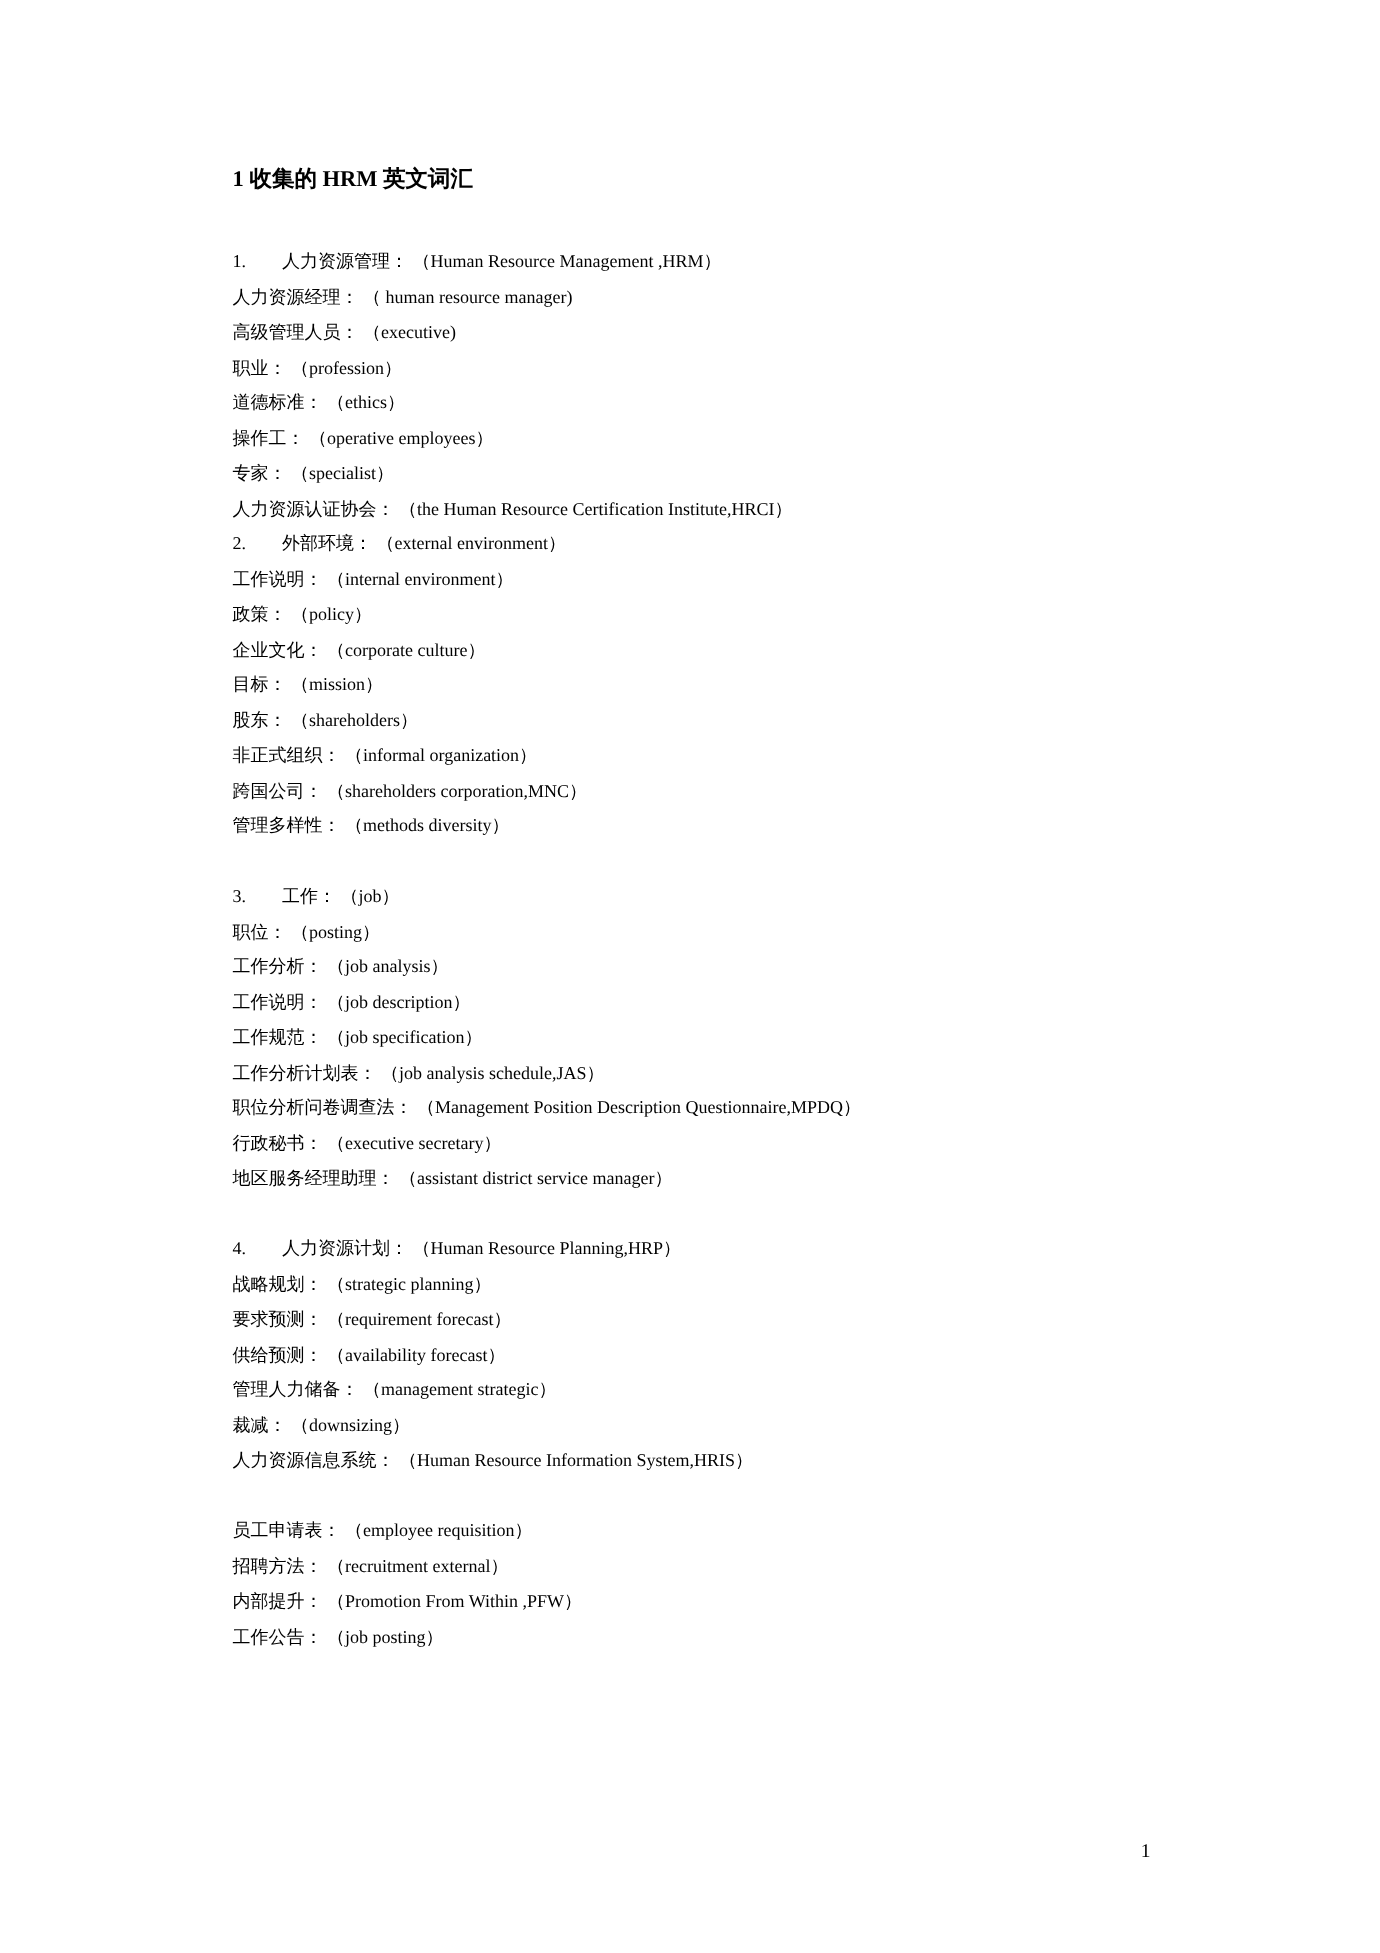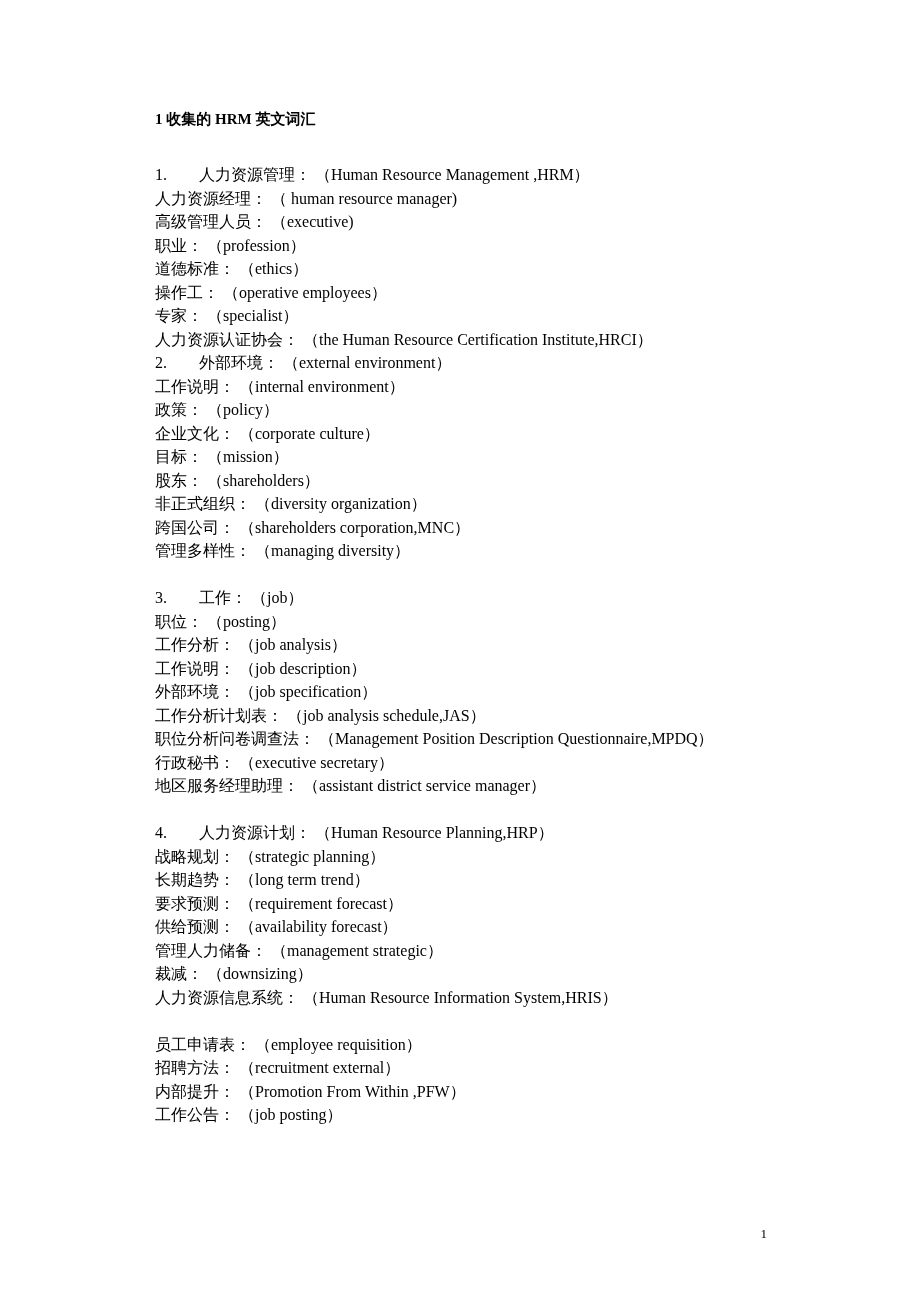--- a/index.html
+++ b/index.html
@@ -16,21 +16,21 @@
       box-sizing: border-box;
       position: relative;
       background: #fff;
     }
     .title {
       font-size: 15px;
       font-weight: bold;
       margin-bottom: 34px;
     }
     .line {
-      font-size: 16px;
+      font-size: 12px;
       line-height: 23.5px;
       white-space: pre-wrap;
     }
     .blank { height: 23.5px; }
     .page-num {
       position: absolute;
       bottom: 60px;
       right: 153px;
       font-size: 13px;
     }
@@ -48,37 +48,36 @@
       <div class="line">道德标准： （ethics）</div>
       <div class="line">操作工： （operative employees）</div>
       <div class="line">专家： （specialist）</div>
       <div class="line">人力资源认证协会： （the Human Resource Certification Institute,HRCI）</div>
       <div class="line">2.        外部环境： （external environment）</div>
       <div class="line">工作说明： （internal environment）</div>
       <div class="line">政策： （policy）</div>
       <div class="line">企业文化： （corporate culture）</div>
       <div class="line">目标： （mission）</div>
       <div class="line">股东： （shareholders）</div>
-      <div class="line">非正式组织： （diversity organization）</div>
+      <div class="line">非正式组织： （informal organization）</div>
       <div class="line">跨国公司： （shareholders corporation,MNC）</div>
-      <div class="line">管理多样性： （managing diversity）</div>
+      <div class="line">管理多样性： （methods diversity）</div>
       <div class="blank"></div>
       <div class="line">3.        工作： （job）</div>
       <div class="line">职位： （posting）</div>
       <div class="line">工作分析： （job analysis）</div>
       <div class="line">工作说明： （job description）</div>
-      <div class="line">外部环境： （job specification）</div>
+      <div class="line">工作规范： （job specification）</div>
       <div class="line">工作分析计划表： （job analysis schedule,JAS）</div>
       <div class="line">职位分析问卷调查法： （Management Position Description Questionnaire,MPDQ）</div>
       <div class="line">行政秘书： （executive secretary）</div>
       <div class="line">地区服务经理助理： （assistant district service manager）</div>
       <div class="blank"></div>
       <div class="line">4.        人力资源计划： （Human Resource Planning,HRP）</div>
       <div class="line">战略规划： （strategic planning）</div>
-      <div class="line">长期趋势： （long term trend）</div>
       <div class="line">要求预测： （requirement forecast）</div>
       <div class="line">供给预测： （availability forecast）</div>
       <div class="line">管理人力储备： （management strategic）</div>
       <div class="line">裁减： （downsizing）</div>
       <div class="line">人力资源信息系统： （Human Resource Information System,HRIS）</div>
       <div class="blank"></div>
       <div class="line">员工申请表： （employee requisition）</div>
       <div class="line">招聘方法： （recruitment external）</div>
       <div class="line">内部提升： （Promotion From Within ,PFW）</div>
       <div class="line">工作公告： （job posting）</div>

